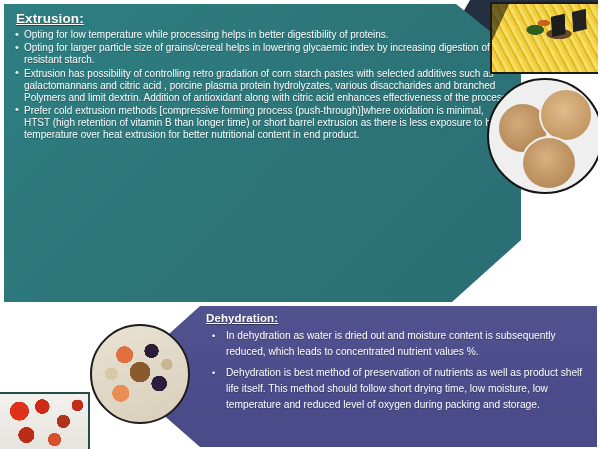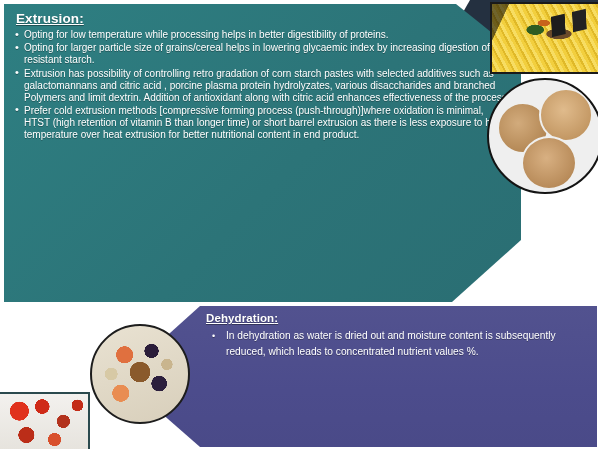--- a/index.html
+++ b/index.html
@@ -126,20 +126,21 @@
         <li>Prefer cold extrusion methods [compressive forming process (push-through)]where oxidation is minimal, HTST (high retention of vitamin B than longer time) or short barrel extrusion  as there is less exposure to high temperature over heat extrusion for better nutritional content in end product.</li>
       </ul>
     </div>
   </div>
 
   <div class="purple-panel">
     <div class="inner">
       <div class="panel-title"><span>Dehydration</span><span class="colon">:</span></div>
       <ul class="bullets">
         <li>In dehydration as water is dried out and moisture content is subsequently reduced, which leads to concentrated nutrient values %.</li>
+        <li>Dehydration is best method of preservation of nutrients as well as product shelf life itself. This method should follow short drying time, low moisture, low temperature and reduced level of oxygen during packing and storage.</li>
       </ul>
     </div>
   </div>
 
   <div class="photo photo-pasta">
     <div class="chopstick"></div>
   </div>
 
   <div class="photo photo-tvp">
     <div class="bowl b1"></div>

